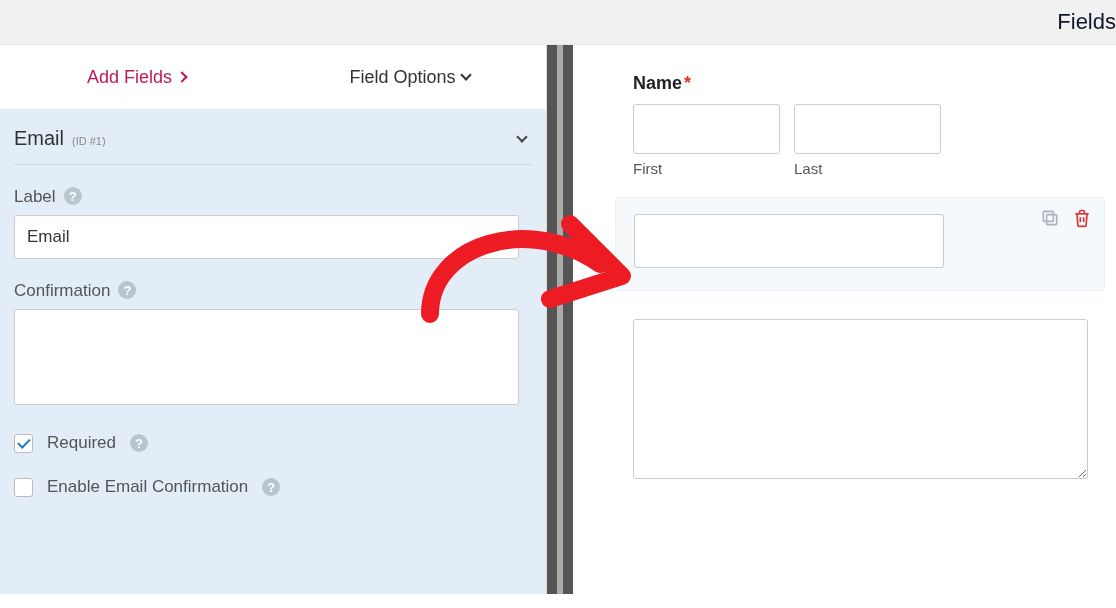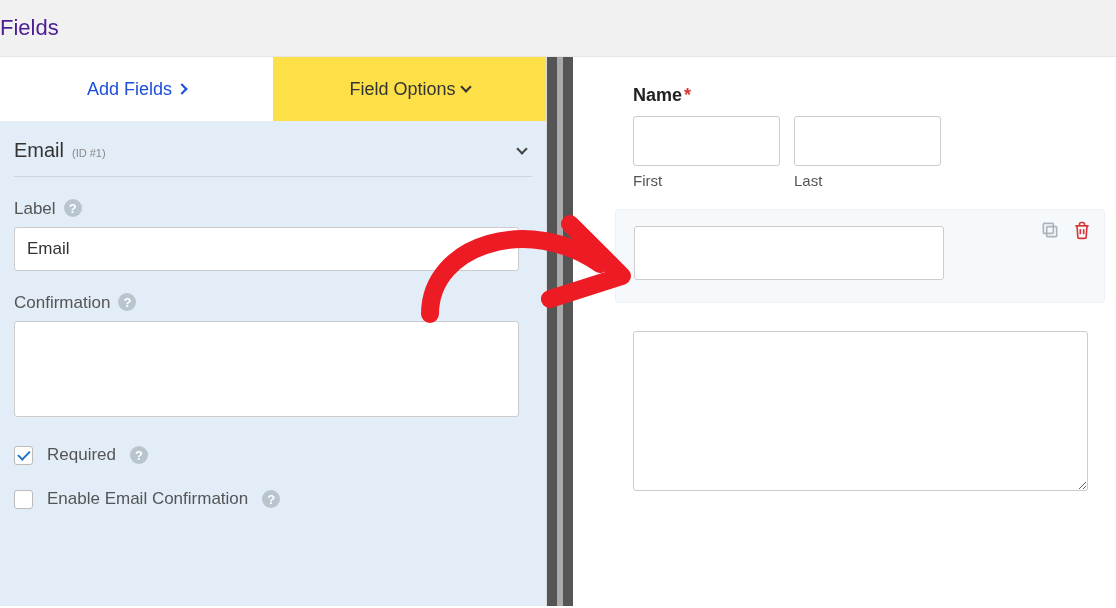--- a/index.html
+++ b/index.html
@@ -5,29 +5,29 @@
   * { box-sizing: border-box; margin: 0; padding: 0; }
   body {
     font-family: -apple-system, BlinkMacSystemFont, "Segoe UI", Helvetica, Arial, sans-serif;
     color: #444;
     background: #fff;
     width: 1116px;
     height: 608px;
     overflow: hidden;
   }
   .header {
-    height: 57px;
+    height: 45px;
     background: #f1f1f1;
     border-bottom: 1px solid #e6e6e6;
     display: flex;
     align-items: center;
-    justify-content: flex-start;
+    justify-content: flex-end;
     font-size: 22px;
     font-weight: 500;
-    color: #4c1d95;
+    color: #0f172a;
   }
   .main {
     display: flex;
     height: 549px;
   }
   .sidebar {
     width: 547px;
     background: #e2edf7;
     border-right: 1px solid #ddd;
     display: flex;
@@ -42,24 +42,24 @@
     display: flex;
     align-items: center;
     justify-content: center;
     font-size: 18px;
     font-weight: 500;
     cursor: pointer;
     gap: 6px;
   }
   .tab.inactive {
     background: #fff;
-    color: #1d4ed8;
+    color: #be185d;
   }
   .tab.active {
-    background: #fde047;
+    background: #ffffff;
     color: #333;
   }
   .chev {
     display: inline-block;
     width: 8px; height: 8px;
     border-right: 2px solid currentColor;
     border-bottom: 2px solid currentColor;
   }
   .chev-right { transform: rotate(-45deg); }
   .chev-down { transform: rotate(45deg); margin-top:-4px;}

